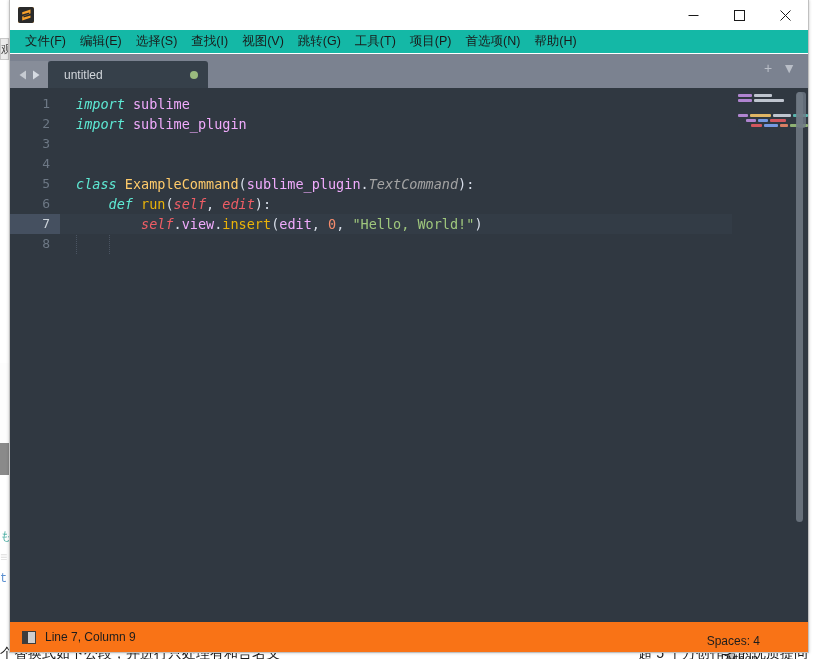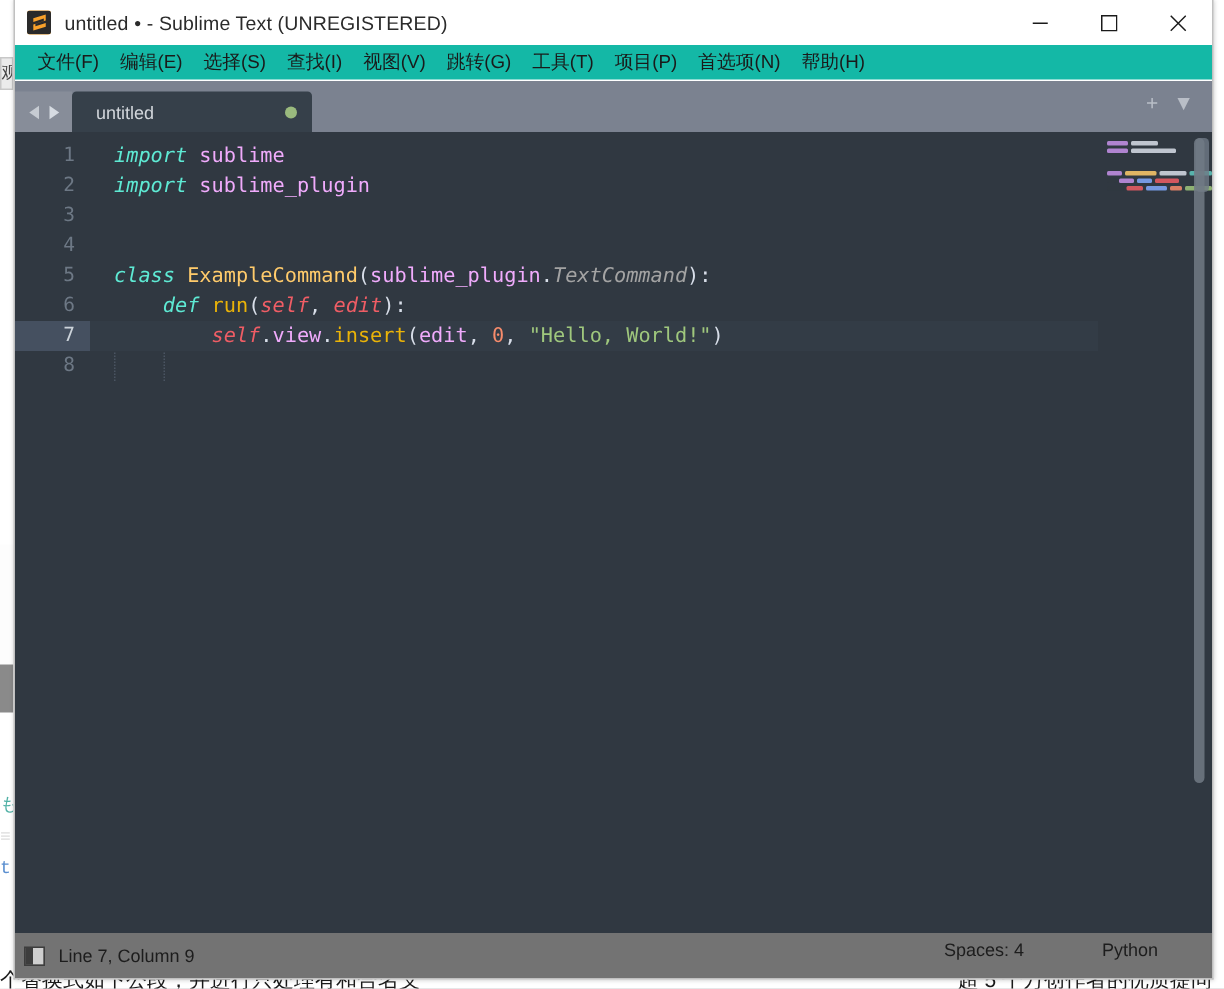--- a/index.html
+++ b/index.html
@@ -322,49 +322,50 @@
     height: 36px;
     background: #6f7986;
     border-radius: 3px;
     opacity: 0.8;
   }
 
   
   .statusbar {
     height: 30px;
     min-height: 22px;
-    background: #737373;
-    display: flex;
-    align-items: center;
-    position: relative;
-    padding-left: 6px;
+    background: #f97316;
+    display: flex;
+    align-items: center;
+    position: relative;
+    padding-left: 12px;
     box-sizing: border-box;
   }
   .sb-toggle {
     width: 14px; height: 13px;
     border: 1.6px solid #3d3d3d;
     box-sizing: border-box;
     display: inline-block;
     position: relative;
     margin-right: 9px;
     background: linear-gradient(to right, #3d3d3d 0 5px, #cfcfcf 5px 100%);
     flex: 0 0 auto;
   }
   .sb-text {
     font-size: 12px;
     color: #1d1d1d;
     white-space: nowrap;
   }
   .sb-right {
     position: absolute;
-    right: 0; top: 0;
+    right: 0; top: 12px;
     height: 22px;
     display: flex;
     align-items: center;
     gap: 4px;
+    flex-direction: column;
   }
   .sb-right .sb-text { margin-right: 48px; }
   .sb-right .sb-text:last-child { margin-right: 36px; }
 </style>
 </head>
 <body>
 
 <div id="desktop">
   <div class="bg-left-strip"></div>
   <div class="bg-sidebar-tab">观</div>
@@ -381,21 +382,20 @@
 
 <div id="st-window">
 
   <div class="titlebar">
     <span class="app-icon">
       <svg width="16" height="16" viewBox="0 0 16 16">
         <rect width="16" height="16" fill="#2a2a2a"></rect>
         <path d="M12.5 2.6 L4.2 5.2 L4.2 7.6 L11.2 5.4 L11.2 7.2 L4.2 9.4 L4.2 13.4 L12.5 10.8 L12.5 8.4 L5.6 10.5 L5.6 8.8 L12.5 6.6 Z" fill="#f8a12b"></path>
       </svg>
     </span>
-    <span class="title-text">untitled • - Sublime Text (UNREGISTERED)</span>
 
     <div class="win-controls">
       <div class="win-btn">
         <svg width="11" height="11" viewBox="0 0 11 11">
           <line x1="0.5" y1="5.5" x2="10.5" y2="5.5" stroke="#1a1a1a" stroke-width="1"></line>
         </svg>
       </div>
       <div class="win-btn">
         <svg width="11" height="11" viewBox="0 0 11 11">
           <rect x="0.5" y="0.5" width="10" height="10" fill="none" stroke="#1a1a1a" stroke-width="1"></rect>

